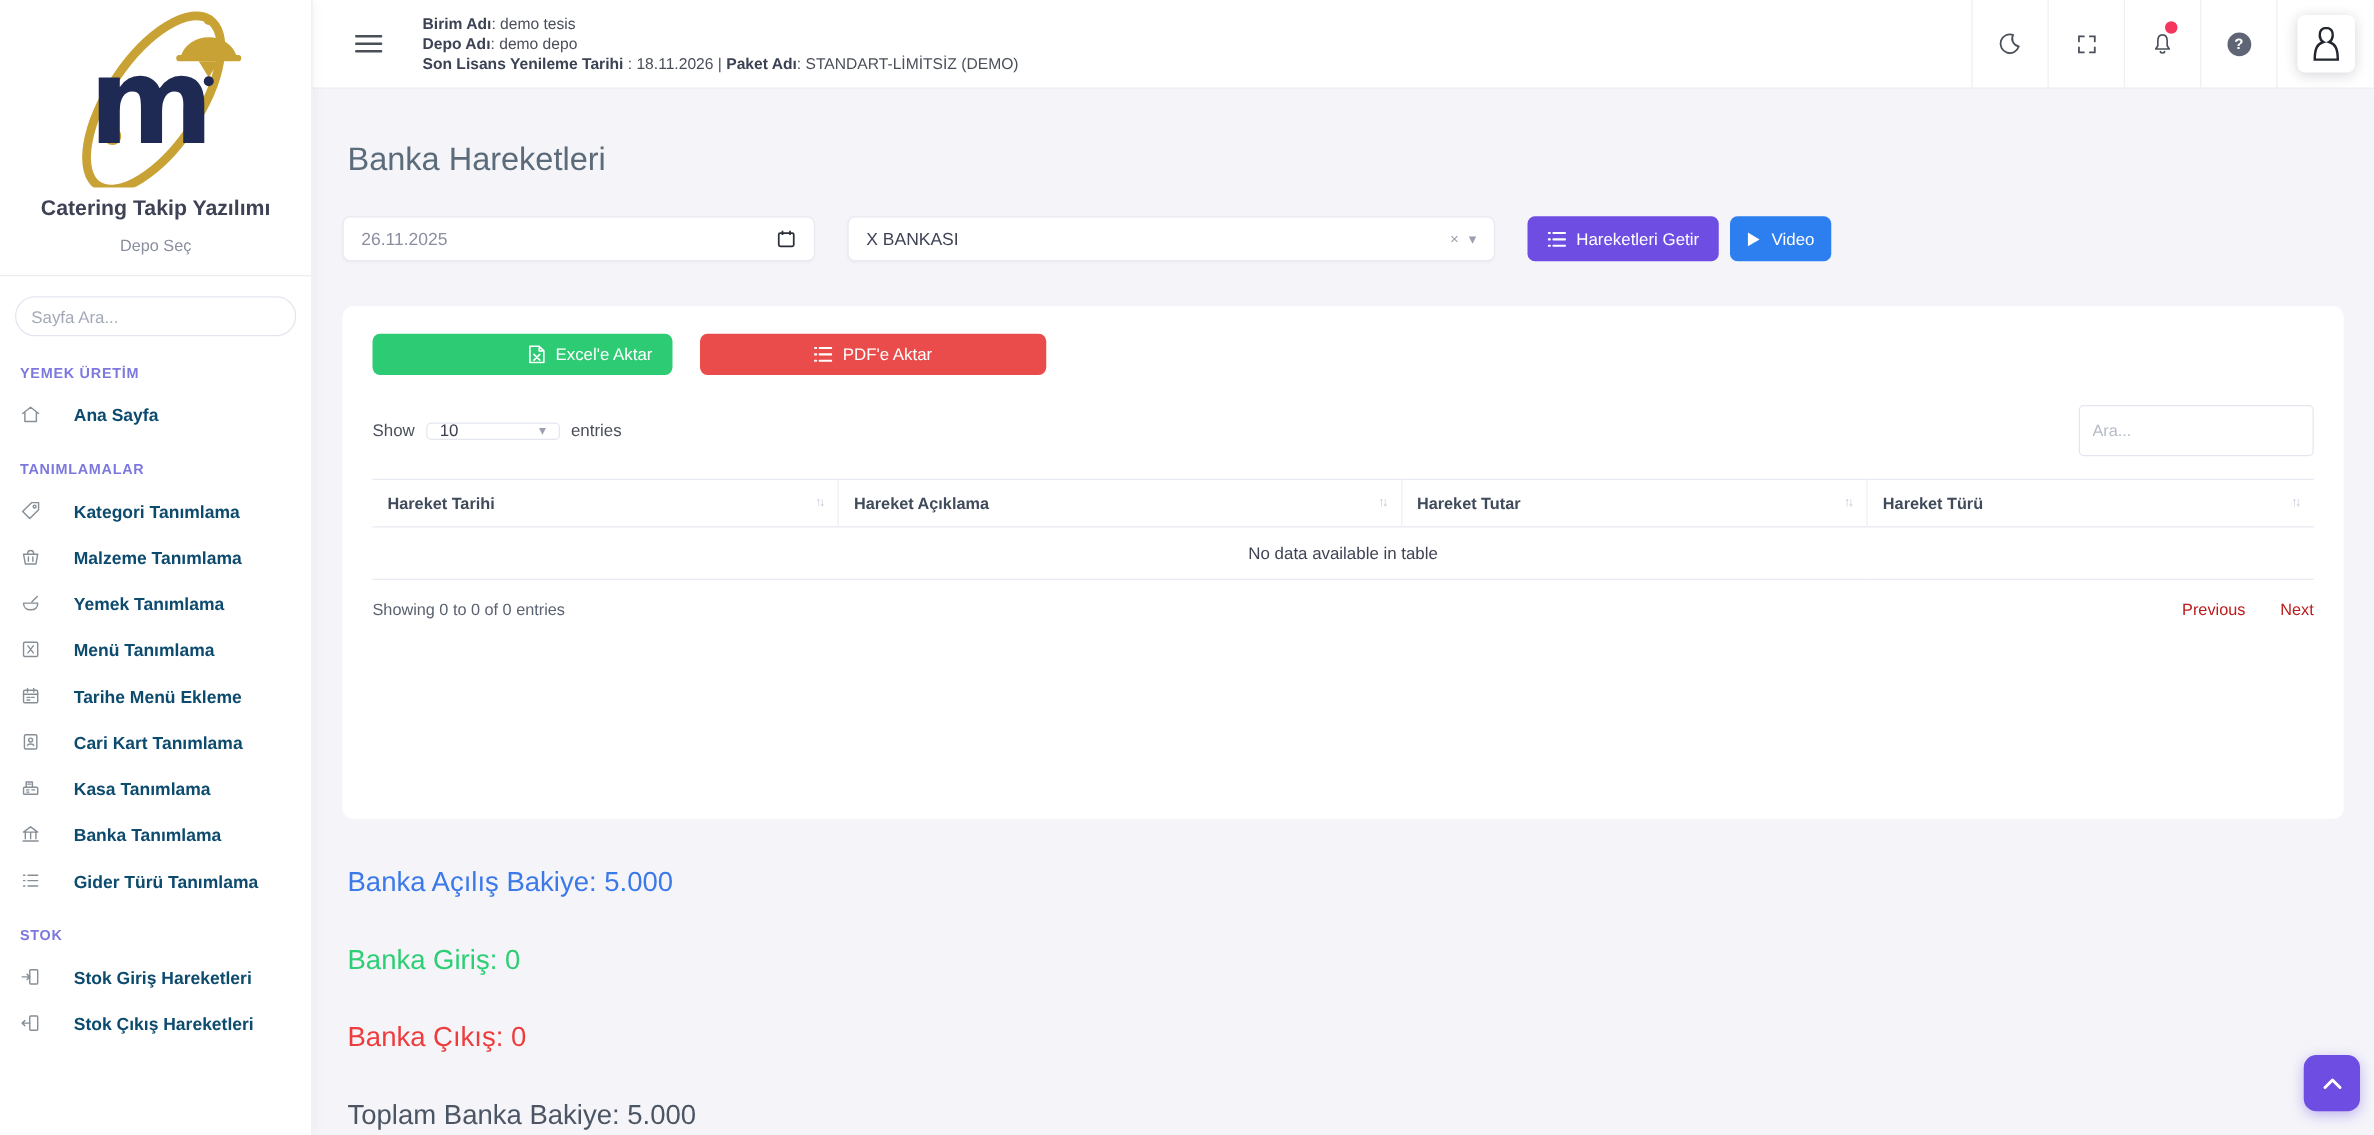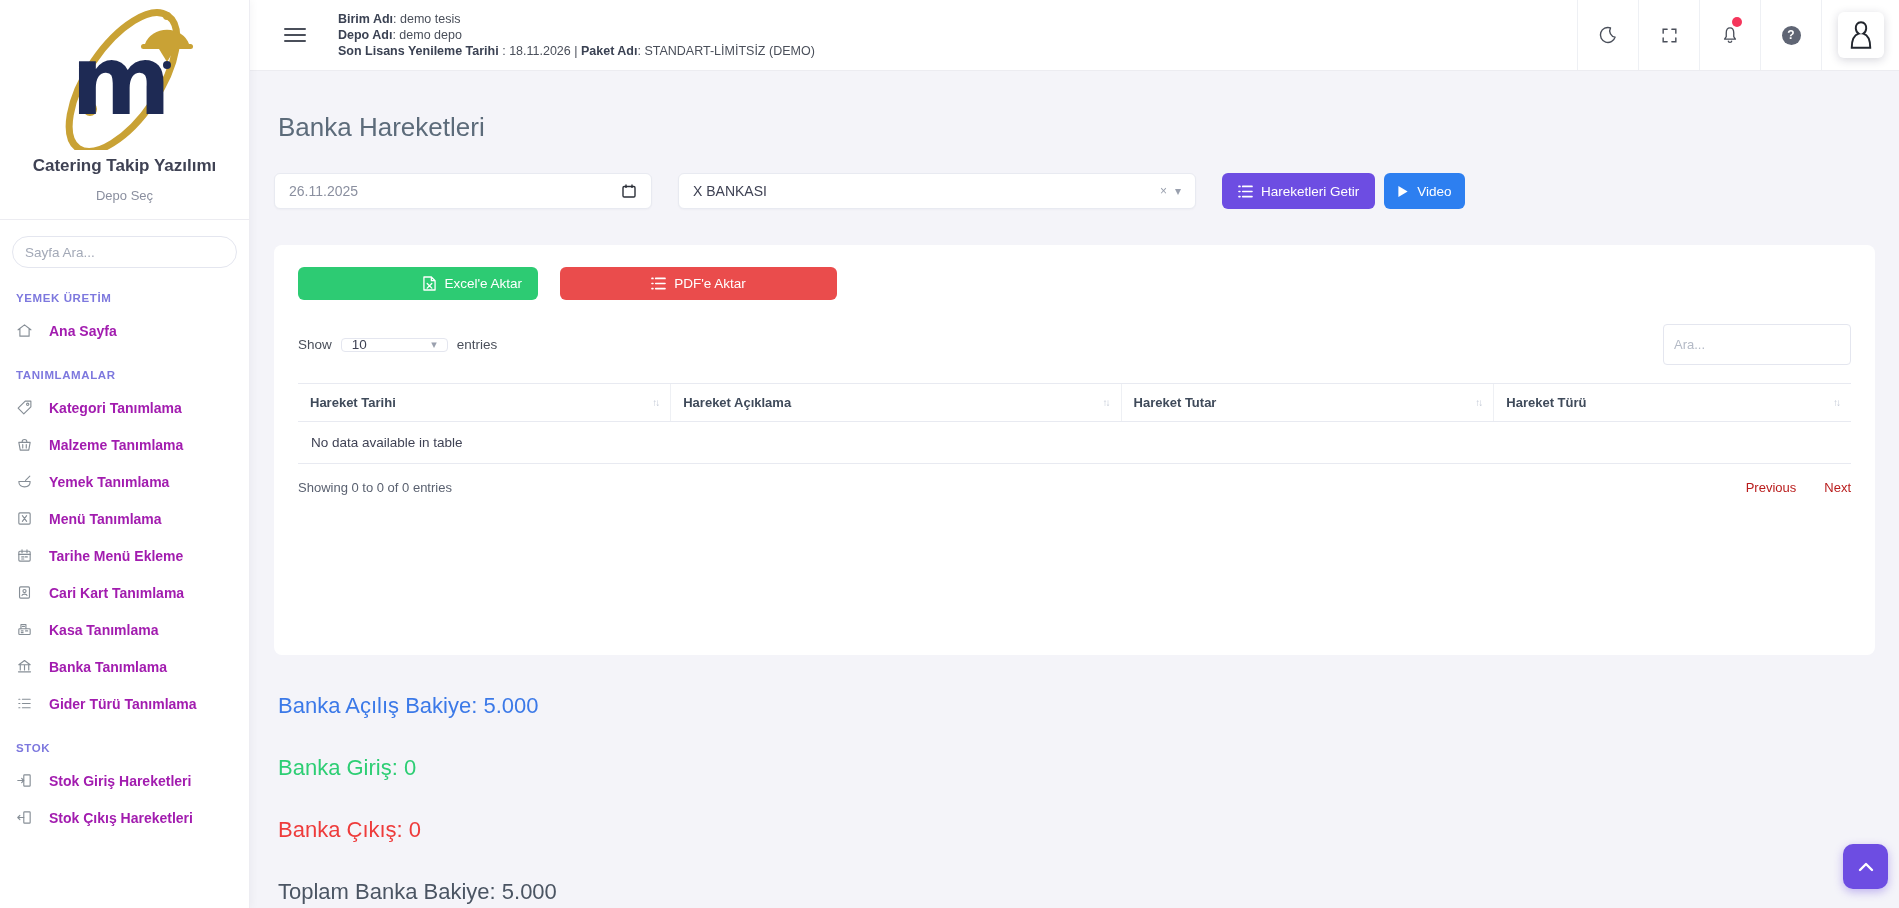--- a/index.html
+++ b/index.html
@@ -23,22 +23,22 @@
   .brand{text-align:center;padding-top:8px;}
   .brand-title{font-size:17px;font-weight:bold;color:#3f4254;margin-top:2px;}
   .brand-sub{font-size:13px;color:#8a8f9f;margin-top:12px;cursor:pointer;}
   .side-divider{border-bottom:1px solid #ececf1;margin-top:16px;}
   .side-search{margin:16px 12px 4px;}
   .side-search input{width:100%;height:32px;border:1px solid #e4e6ef;border-radius:16px;
     padding:0 12px;font-size:13.5px;color:#6c757d;outline:none;font-family:inherit;}
   .side-search input::placeholder{color:#a3a9b7;}
   .section-label{color:var(--section-purple);font-size:11.5px;font-weight:bold;
     letter-spacing:.6px;padding:20px 16px 8px;}
-  .menu-item{display:flex;align-items:center;gap:16px;padding:10px 16px;
-    color:#a21caf;font-weight:bold;font-size:14px;cursor:pointer;white-space:nowrap;}
+  .menu-item{display:flex;align-items:center;gap:26px;padding:10px 16px;
+    color:#0c4a6e;font-weight:bold;font-size:14px;cursor:pointer;white-space:nowrap;}
   .menu-item svg{flex:0 0 auto;}
   .mi{stroke:#868e96;fill:none;stroke-width:1.6;stroke-linecap:round;stroke-linejoin:round;}
 
   
   .main{flex:1;display:flex;flex-direction:column;overflow:hidden;position:relative;}
   .topbar{height:70px;min-height:70px;background:#fff;display:flex;align-items:center;
     padding-left:20px;box-shadow:0 1px 0 #ececf1;}
   .hamburger{width:50px;display:flex;align-items:center;justify-content:center;cursor:pointer;}
   .topbar-info{font-size:12.5px;line-height:16px;color:#4a4f5a;margin-left:18px;}
   .topbar-info b{color:#3b4253;}
@@ -83,21 +83,21 @@
   .mini-select .caret{color:#9aa0ae;font-size:11px;}
   .dt-search input{width:188px;height:41px;border:1px solid #e4e6ef;border-radius:4px;
     padding:0 10px;font-size:13px;color:#6c757d;outline:none;font-family:inherit;background:#fff;}
   .dt-search input::placeholder{color:#b4bac6;}
 
   table.dt{width:100%;border-collapse:collapse;margin-top:18px;}
   .dt th{border-top:1px solid #e8eaf1;border-bottom:1px solid #e8eaf1;padding:11px 12px;
     text-align:left;font-size:13px;color:#3f4a5a;font-weight:bold;cursor:pointer;}
   .dt th + th{border-left:1px solid #eef0f4;}
   .dt th .sort{float:right;color:#c2c8d5;font-size:10px;letter-spacing:-2px;padding-top:2px;}
-  .dt td{border-bottom:1px solid #e8eaf1;padding:13px;font-size:13.5px;color:#3f4254;}
+  .dt td{border-bottom:1px solid #e8eaf1;padding:13px;text-align:center;font-size:13.5px;color:#3f4254;}
   .dt-footer{display:flex;justify-content:space-between;margin-top:16px;font-size:13px;color:#5a6170;}
   .pagination{display:flex;gap:28px;}
   .pagination span{color:#b91c1c;cursor:default;}
 
   .summary{margin:38px 4px 0;}
   .summary-line{font-size:22px;margin-bottom:36px;font-weight:400;}
   .s-blue{color:var(--summary-blue);}
   .s-green{color:var(--summary-green);}
   .s-red{color:var(--summary-red);}
   .s-dark{color:#4b5563;}

